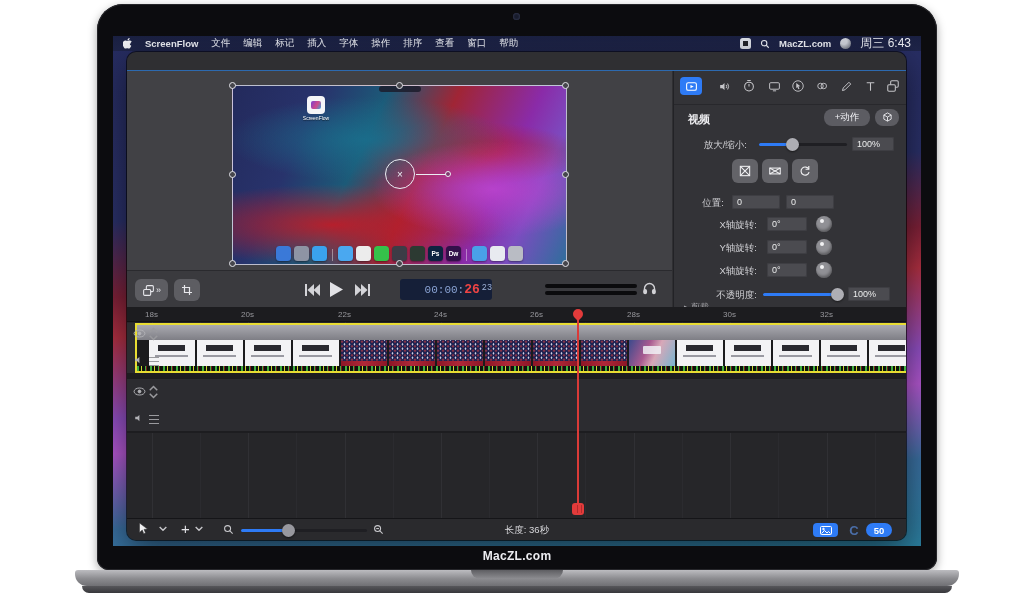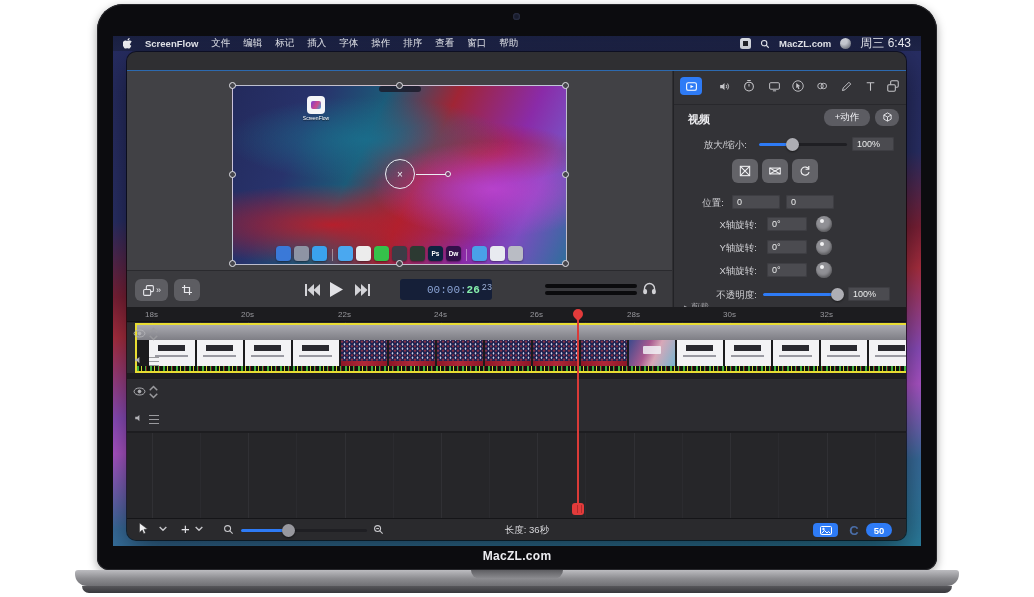--- a/index.html
+++ b/index.html
@@ -92,21 +92,21 @@
 
   
   .transport { left:0; top:218px; width:545px; height:37px; background:#3a3a3e;
                border-top:1px solid #2a2a2e; }
   .tbtn { top:8px; height:22px; background:#5d5d62; border-radius:6px; color:#e8e8ec;
           display:flex; align-items:center; justify-content:center; gap:1px; }
   .timecode { left:273px; top:8px; width:92px; height:21px; background:#151f38;
               border-radius:3px; display:flex; align-items:center; justify-content:flex-end;
               font-family:"Liberation Mono", monospace; }
   .tc-pre { color:#8aa3d4; font-size:11px; }
-  .tc-sec { color:#86efac; font-size:11px; font-weight:bold; }
+  .tc-sec { color:#ef4444; font-size:13px; font-weight:bold; }
   .tc-fr  { color:#9fb2d8; font-size:8.5px; margin-left:2px; margin-top:-4px; }
   .meter { left:418px; top:13px; width:92px; }
   .meter div { height:4px; background:#0b0b0d; border-radius:2px; margin-bottom:3px; }
 
   
   .panel { left:546px; top:19px; width:233px; height:236px; background:#333337;
            border-left:1px solid #222226; font-size:10px; color:#d6d6da; }
   .tabs { left:0; top:6px; width:233px; height:24px; }
   .tab { position:absolute; top:0; width:22px; height:18px; border-radius:4px;
          display:flex; align-items:center; justify-content:center; color:#c4c4c8; }

